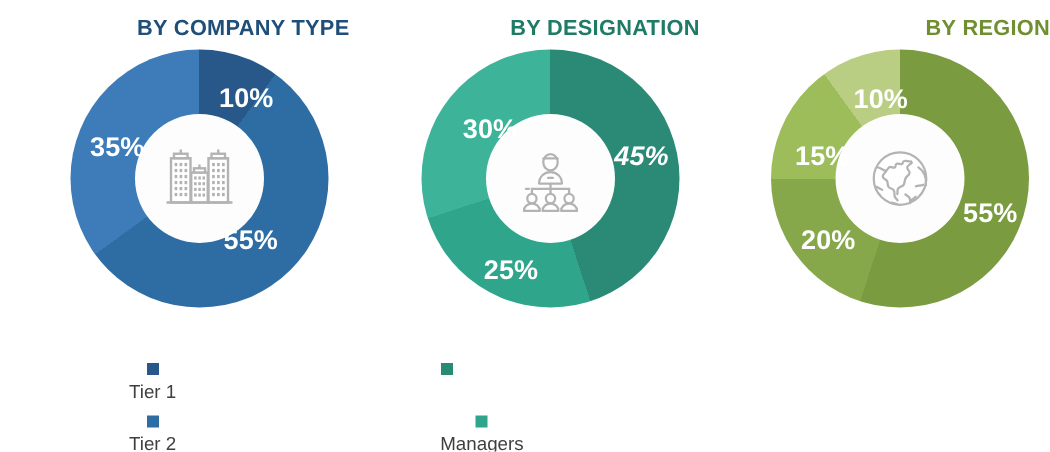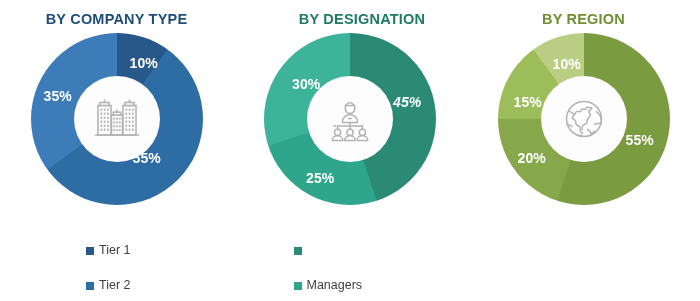--- a/index.html
+++ b/index.html
@@ -12,21 +12,21 @@
   }
   .board{
     width:700px;height:301px;
     display:flex;flex-direction:row;
     align-items:flex-start;justify-content:space-between;
     box-sizing:border-box;
   }
   .panel{
     width:233px;height:301px;
     position:relative;
-    display:flex;flex-direction:column;align-items:center;
+    display:flex;flex-direction:column;align-items:flex-end;
     box-sizing:border-box;
   }
   .panel-title{
     margin-top:12px;
     font-size:14.5px;
     font-weight:bold;
     letter-spacing:0.2px;
     text-align:center;
     line-height:1;
     white-space:nowrap;
@@ -51,37 +51,37 @@
     border-radius:50%;
     background:#fdfdfd;
     display:flex;align-items:center;justify-content:center;
   }
   .hole-icon{width:56px;height:56px;display:block;}
   .hole-icon svg{display:block;width:56px;height:56px;}
 
   .slice-label{
     position:absolute;
     color:#ffffff;
-    font-size:14px;
+    font-size:18px;
     font-weight:bold;
     line-height:1;
     white-space:nowrap;
     letter-spacing:0.1px;
   }
 
   .legend{
     position:absolute;
     left:0;right:0;
     display:flex;flex-direction:column;
     align-items:flex-start;
     gap:2px;
     box-sizing:border-box;
   }
   .legend-row{
-    display:flex;flex-direction:row;align-items:center;
+    display:flex;flex-direction:column;align-items:center;
     gap:5px;
     line-height:1;
     height:17px;
     margin-top:16px;
   }
   .legend-swatch{
     width:8px;height:8px;
     display:inline-block;
     flex:0 0 auto;
   }

